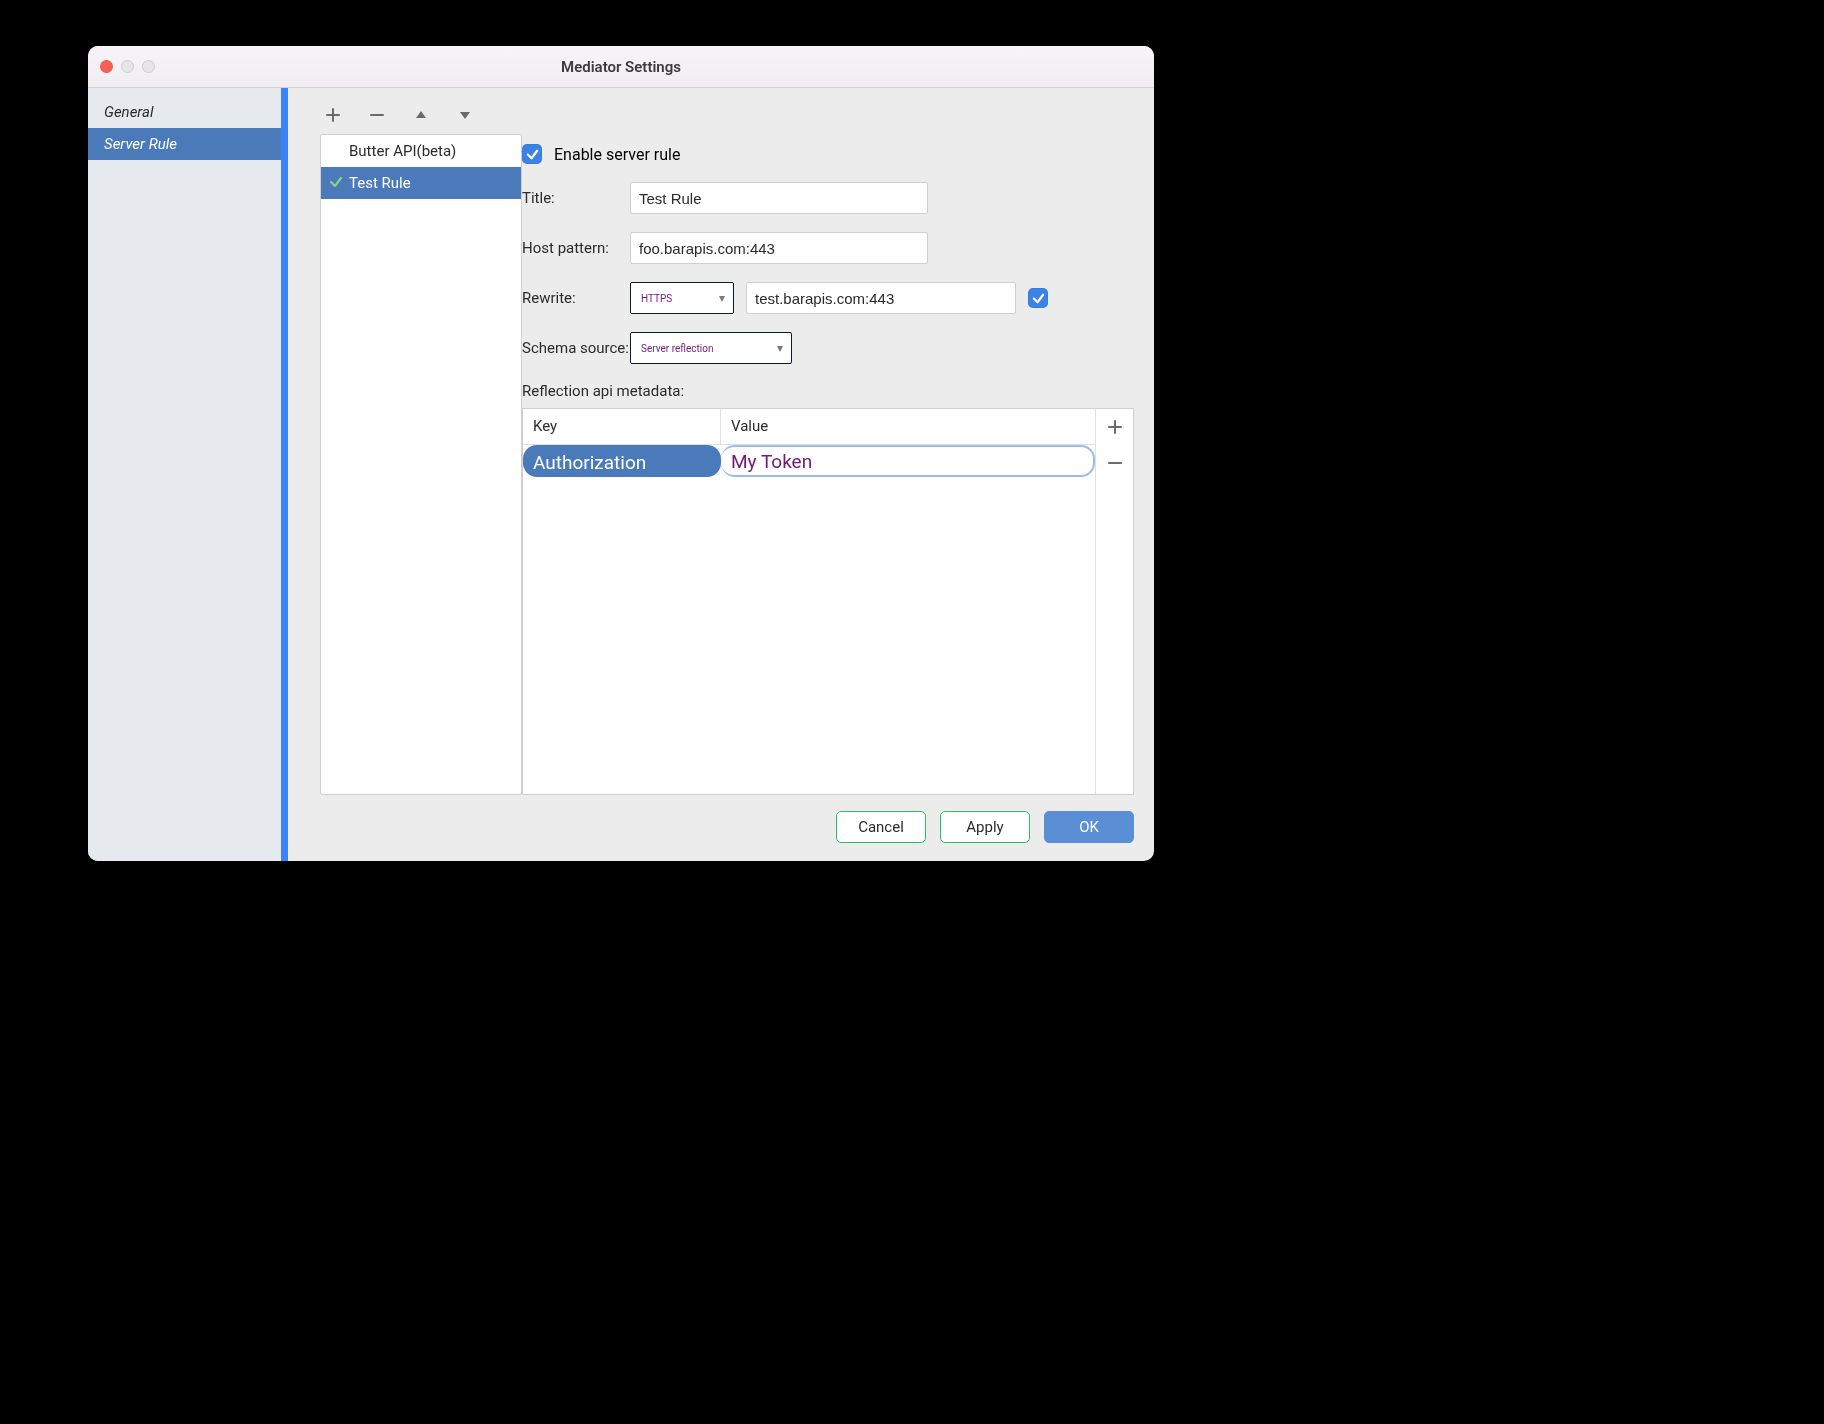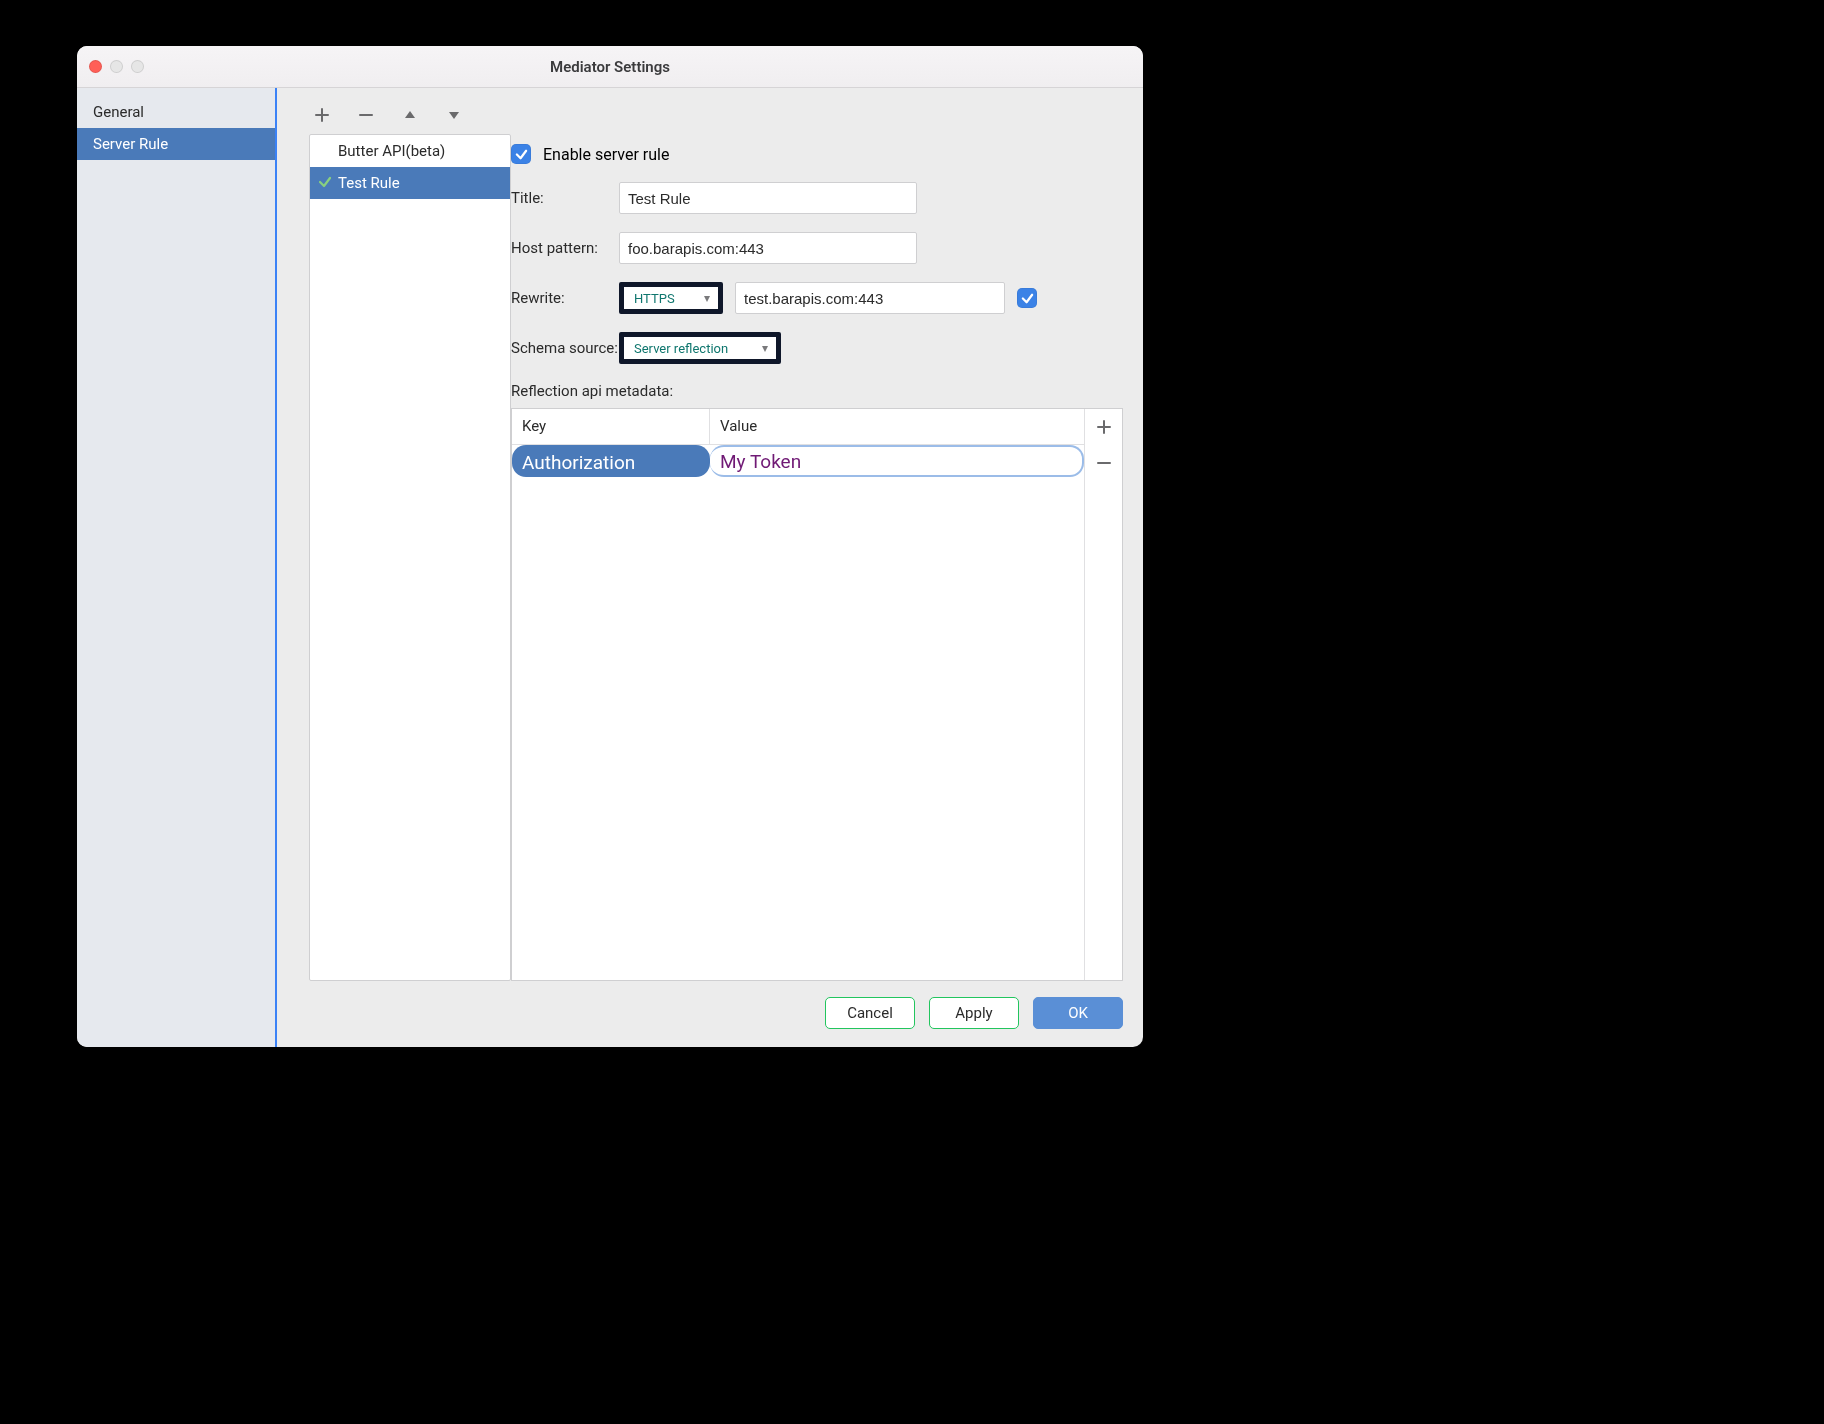--- a/index.html
+++ b/index.html
@@ -5,24 +5,24 @@
   * { box-sizing: border-box; margin: 0; padding: 0; }
   body {
     font-family: -apple-system, BlinkMacSystemFont, "Segoe UI", Roboto, Helvetica, Arial, sans-serif;
     background: #000;
     width: 1824px;
     height: 1424px;
     position: relative;
   }
   .window {
     position: absolute;
-    left: 77px;
+    left: 88px;
     top: 46px;
     width: 1066px;
-    height: 1001px;
+    height: 815px;
     background: #ececec;
     border-radius: 10px;
     box-shadow: 0 20px 60px rgba(0,0,0,0.5);
     overflow: hidden;
     display: flex;
     flex-direction: column;
   }
   .titlebar {
     height: 42px;
     background: linear-gradient(#f6f4f6, #f0eef0);
@@ -55,22 +55,23 @@
   }
   .body {
     flex: 1;
     display: flex;
     overflow: hidden;
   }
   
   .sidebar {
     width: 200px;
     background: #e6e9ee;
-    border-right: 2px solid #3b82f6;
+    border-right: 7px solid #3b82f6;
     padding-top: 8px;
+    font-style: italic;
   }
   .sidebar-item {
     padding: 7px 16px;
     color: #2b2b2b;
     font-size: 15px;
     cursor: default;
   }
   .sidebar-item.selected {
     background: #4a7ab9;
     color: #fff;
@@ -169,25 +170,25 @@
     border-radius: 2px;
     padding: 4px 8px;
     font-size: 15px;
     color: #2b2b2b;
   }
   .textinput.w300 { width: 298px; }
   .textinput.w270 { width: 270px; }
   .select {
     height: 32px;
     background: #fff;
-    border: 5px solid #0f172a;
+    border: 1px solid #0f172a;
     border-radius: 2px;
     padding: 4px 26px 4px 10px;
-    font-size: 13px;
-    color: #0f766e;
+    font-size: 10px;
+    color: #701a75;
     position: relative;
     display: inline-flex;
     align-items: center;
   }
   .select::after {
     content: "▾";
     position: absolute;
     right: 8px;
     color: #7a7a7c;
     font-size: 12px;

